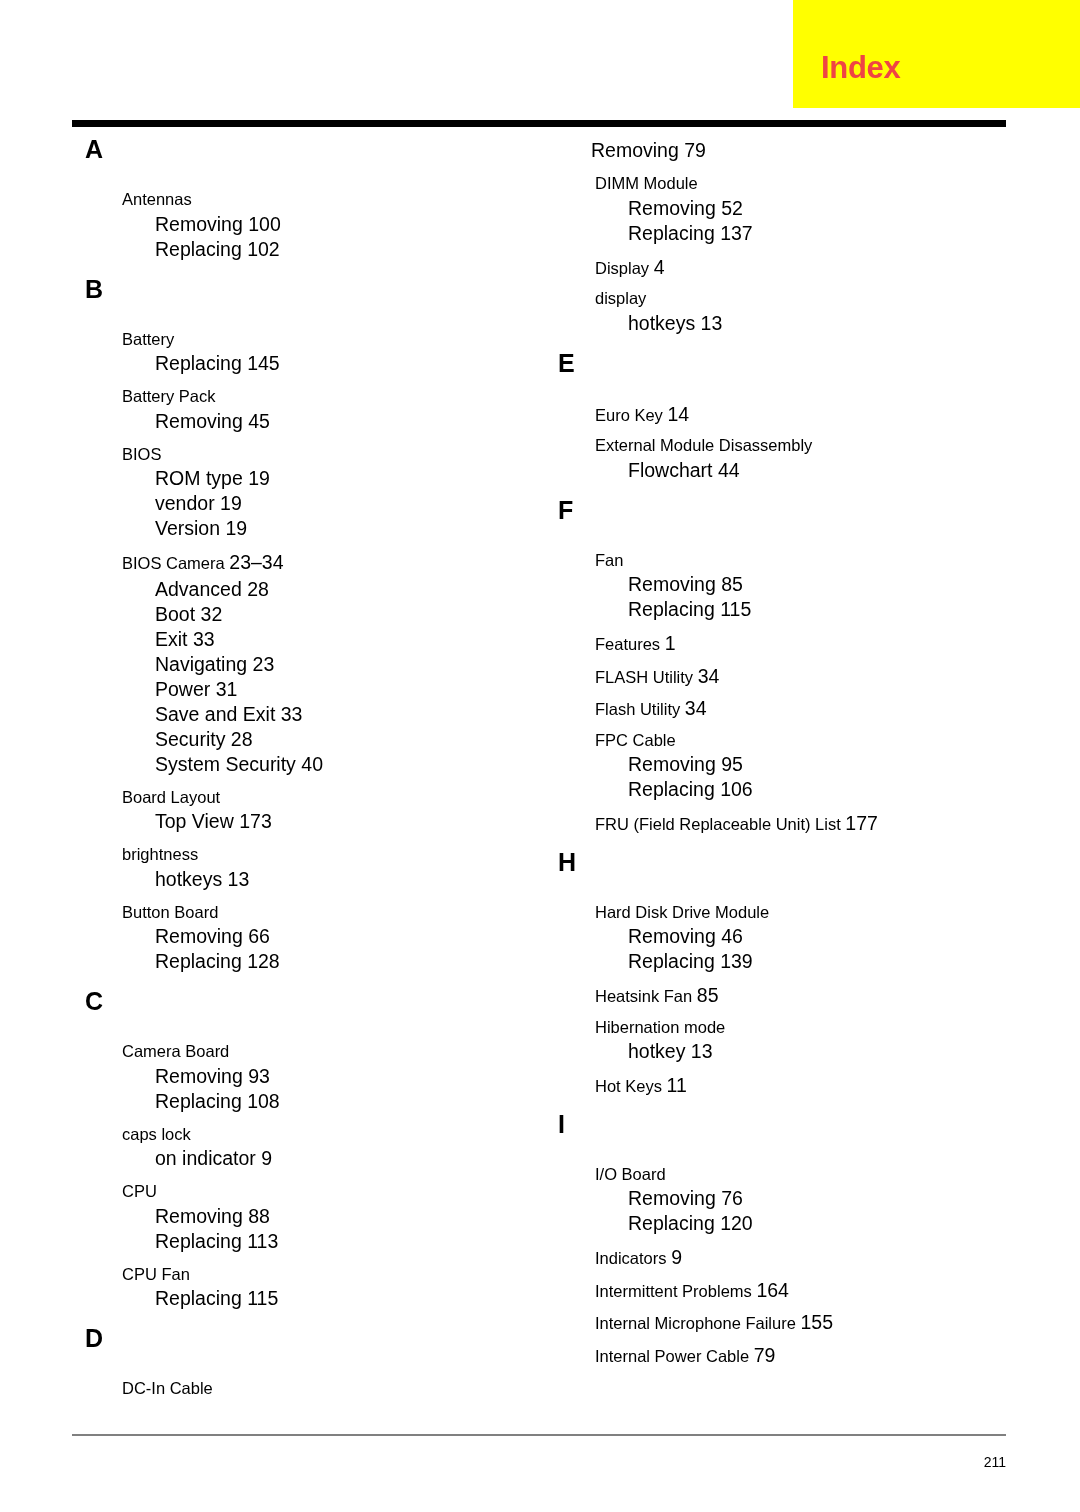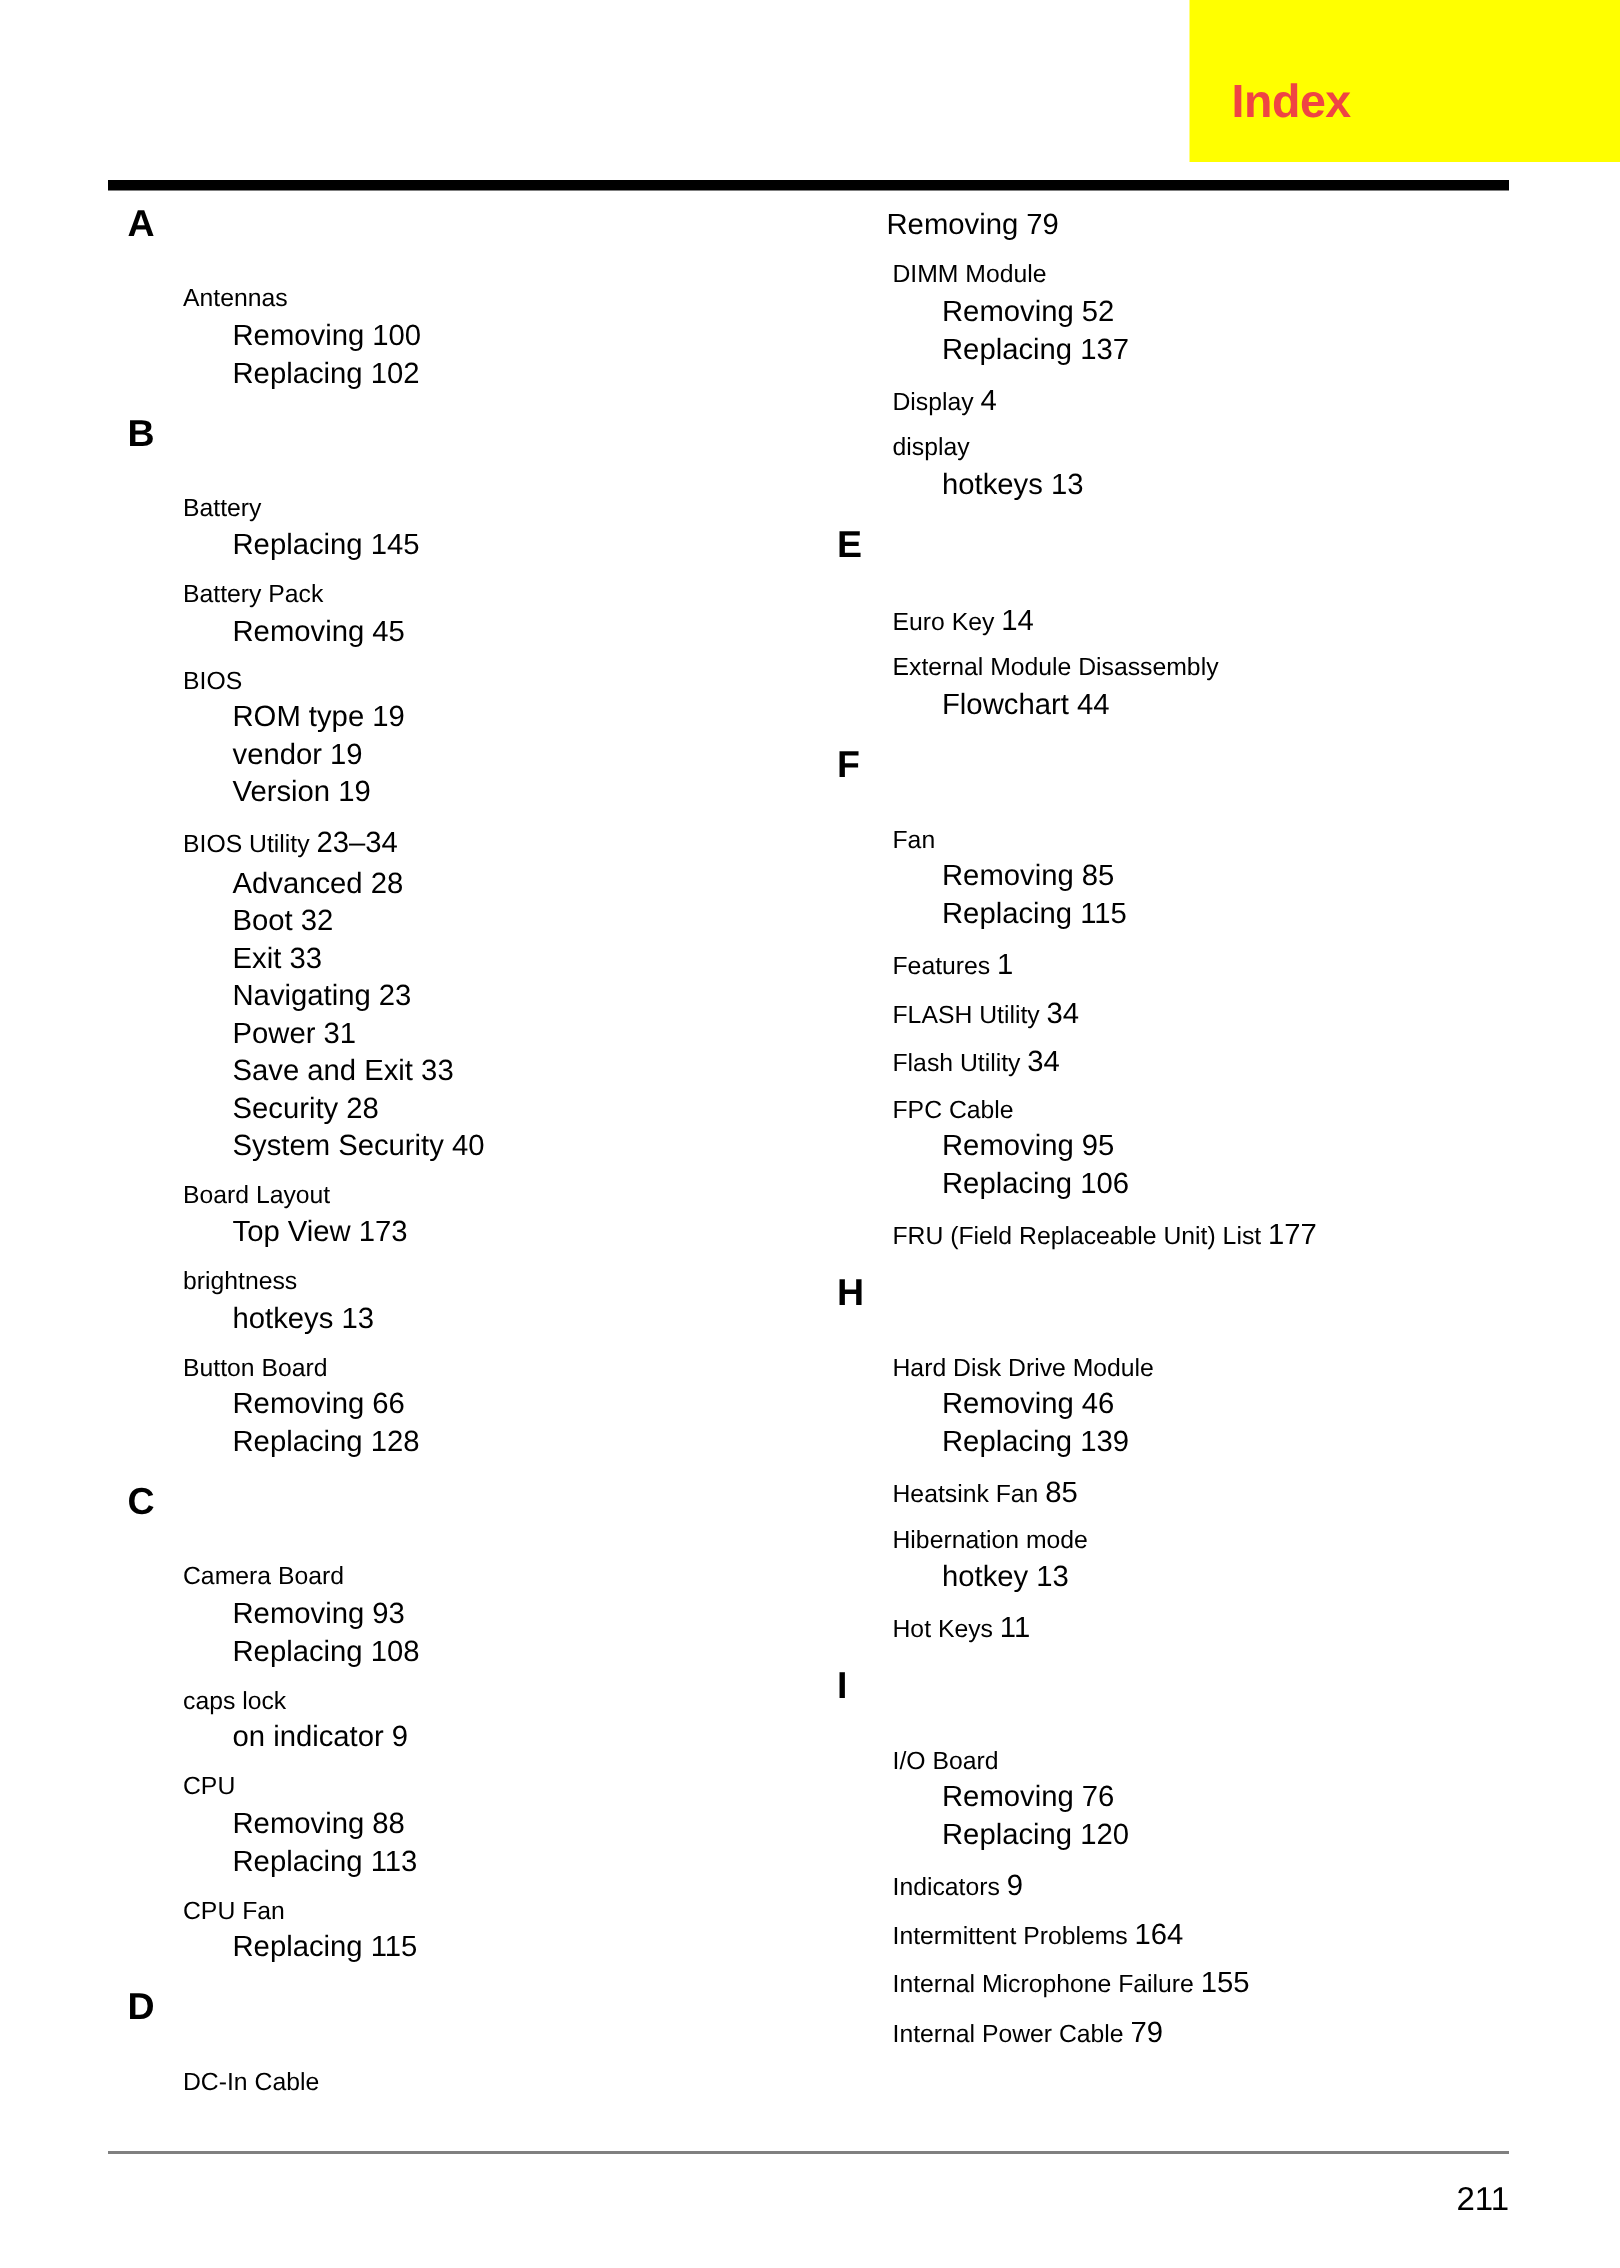--- a/index.html
+++ b/index.html
@@ -107,21 +107,21 @@
     width: 934px;
     height: 2px;
     background: #808080;
   }
   #footer-page {
     position: absolute;
     left: 0;
     top: 1455px;
     width: 1006px;
     text-align: right;
-    font-size: 22px;
+    font-size: 14px;
     line-height: 1;
     color: #000000;
   }
 </style>
 </head>
 <body>
 
 <div id="header-band">
   <div id="header-title">Index</div>
 </div>
@@ -135,21 +135,21 @@
       <div class="subentry">Replacing 102</div>
       <div class="letter-heading">B</div>
       <div class="entry"><span>Battery</span></div>
       <div class="subentry">Replacing 145</div>
       <div class="entry"><span>Battery Pack</span></div>
       <div class="subentry">Removing 45</div>
       <div class="entry"><span>BIOS</span></div>
       <div class="subentry">ROM type 19</div>
       <div class="subentry">vendor 19</div>
       <div class="subentry">Version 19</div>
-      <div class="entry"><span>BIOS Utility </span><span class="page">23–34</span></div>
+      <div class="entry"><span>BIOS Camera </span><span class="page">23–34</span></div>
       <div class="subentry">Advanced 28</div>
       <div class="subentry">Boot 32</div>
       <div class="subentry">Exit 33</div>
       <div class="subentry">Navigating 23</div>
       <div class="subentry">Power 31</div>
       <div class="subentry">Save and Exit 33</div>
       <div class="subentry">Security 28</div>
       <div class="subentry">System Security 40</div>
       <div class="entry"><span>Board Layout</span></div>
       <div class="subentry">Top View 173</div>

